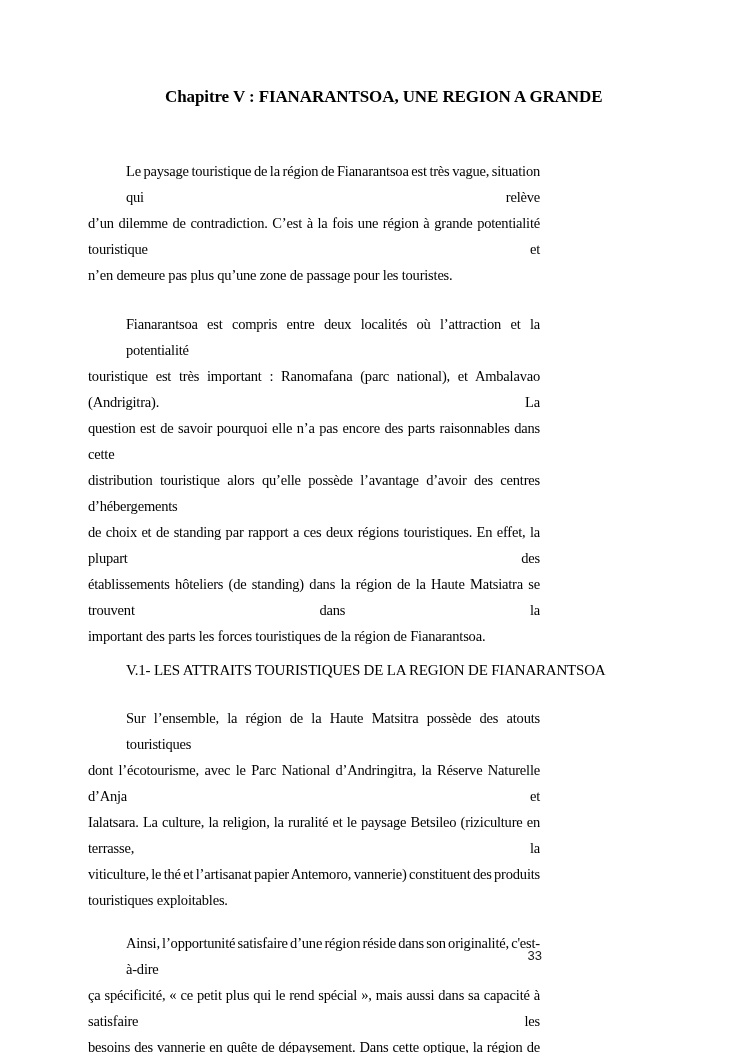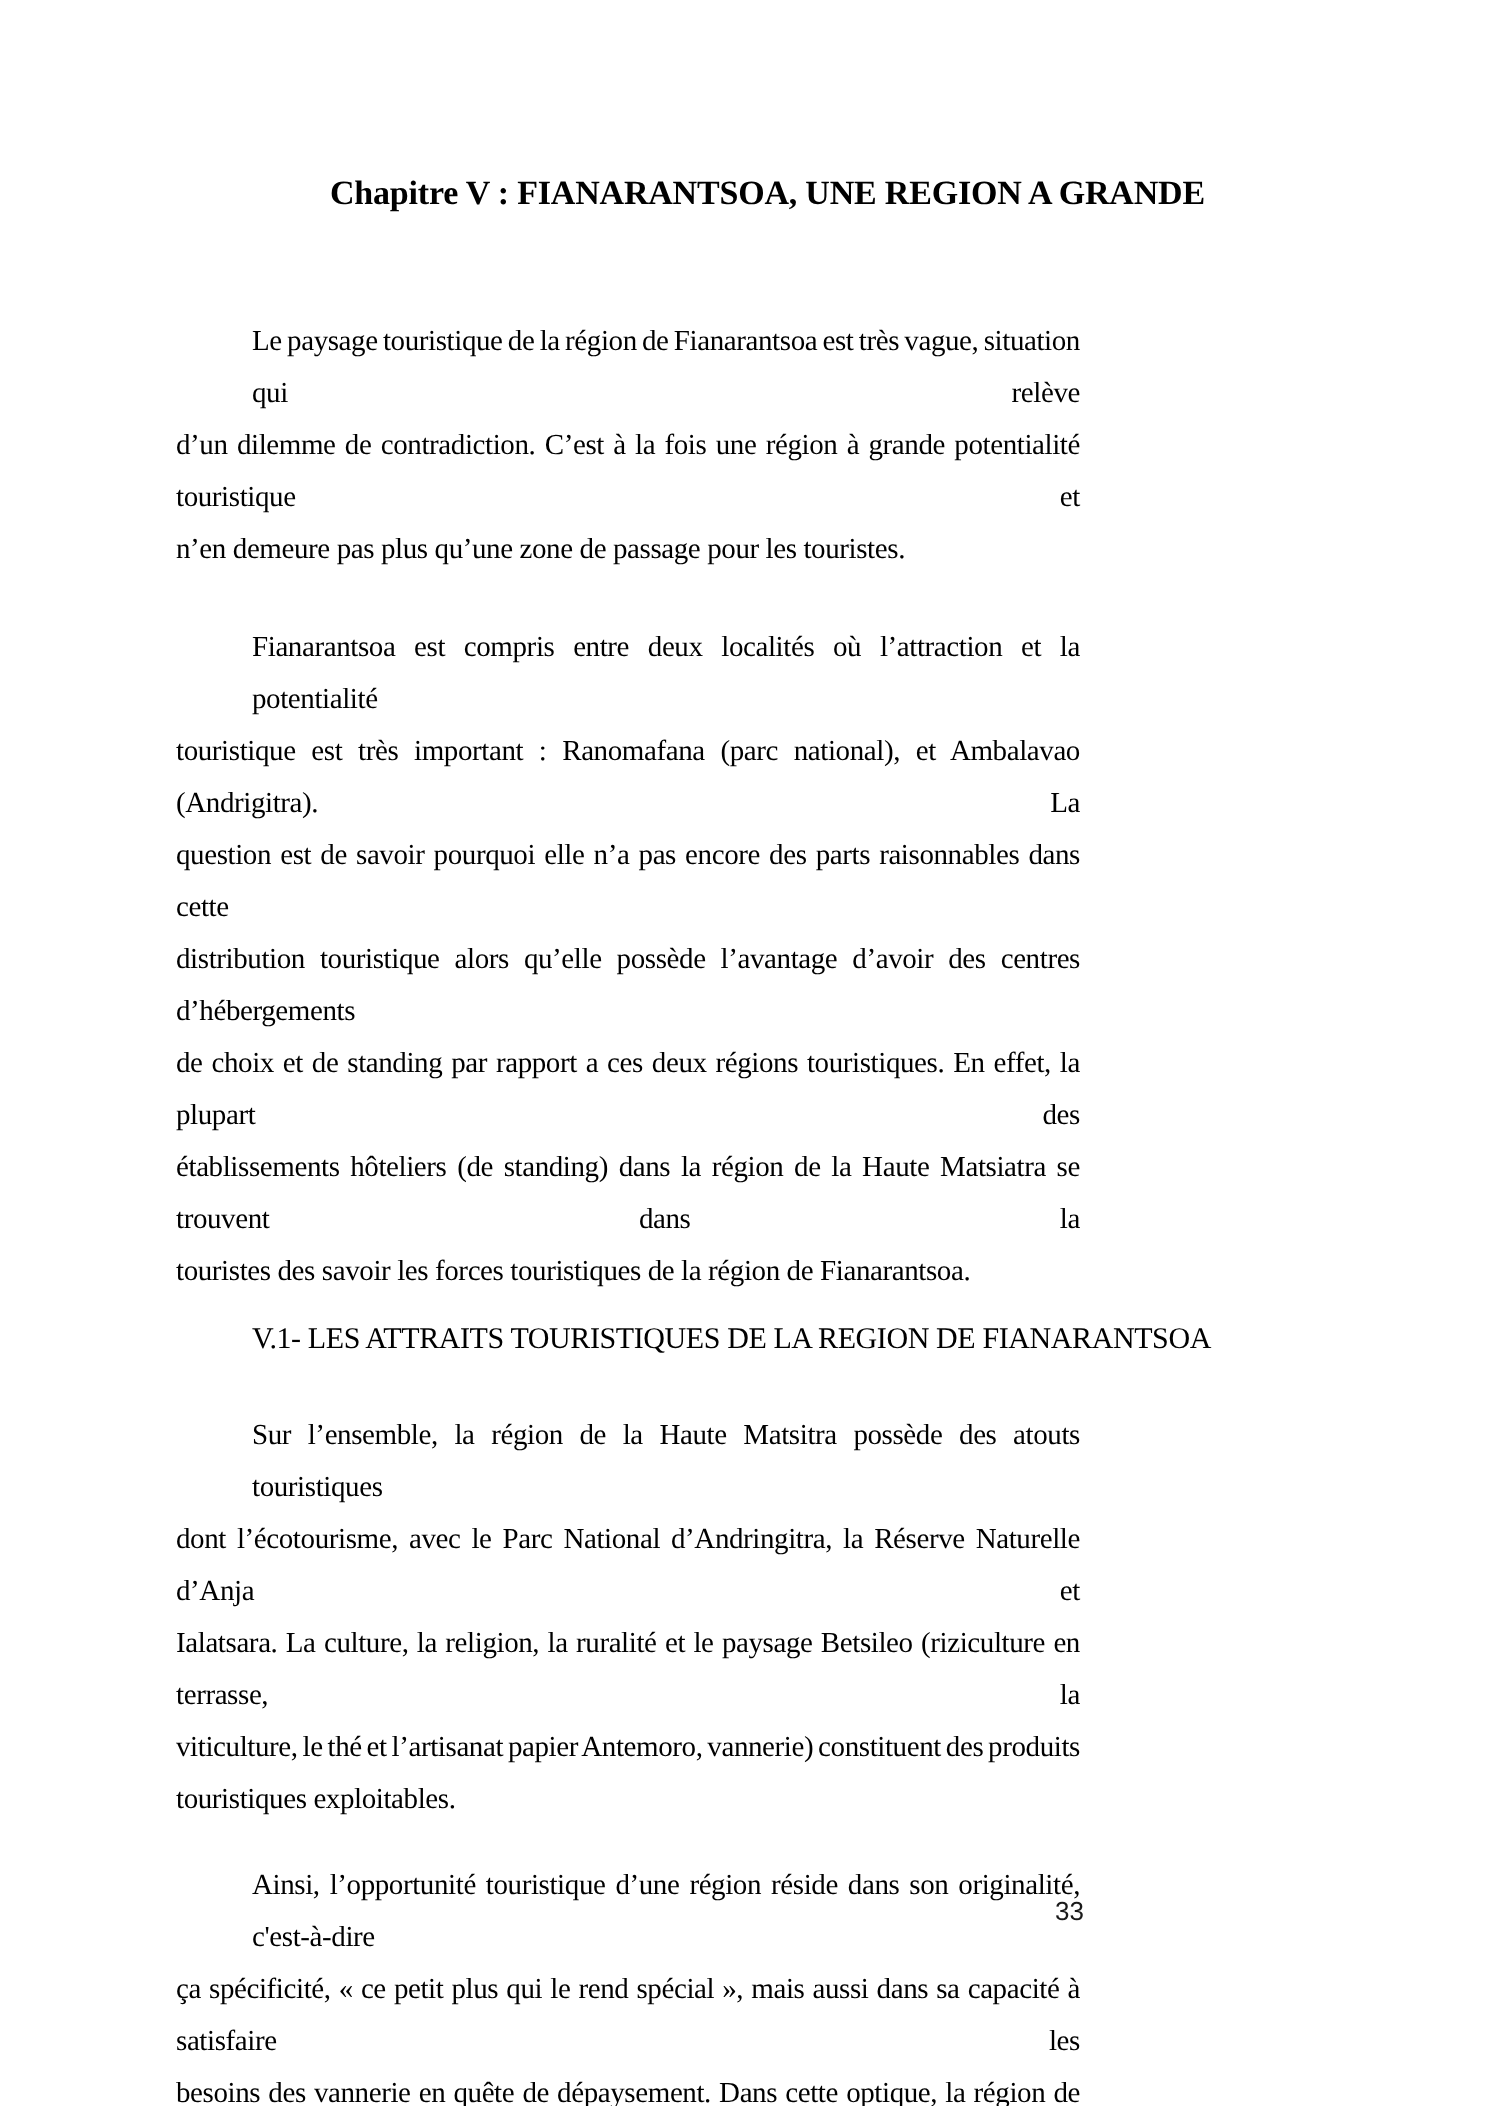--- a/index.html
+++ b/index.html
@@ -77,35 +77,35 @@
       <div class="line last">n’en demeure pas plus qu’une zone de passage pour les touristes.</div>
     </div>
 
   <div class="para p2">
       <div class="line first">Fianarantsoa est compris entre deux localités où l’attraction et la potentialité</div>
       <div class="line">touristique est très important : Ranomafana (parc national), et Ambalavao (Andrigitra). La</div>
       <div class="line">question est de savoir pourquoi elle n’a pas encore des parts raisonnables dans cette</div>
       <div class="line">distribution touristique alors qu’elle possède l’avantage d’avoir des centres d’hébergements</div>
       <div class="line">de choix et de standing par rapport a ces deux régions touristiques. En effet, la plupart des</div>
       <div class="line">établissements hôteliers (de standing) dans la région de la Haute Matsiatra se trouvent dans la</div>
-      <div class="line last">touristes des savoir les forces touristiques de la région de Fianarantsoa.</div>
+      <div class="line last">important des parts les forces touristiques de la région de Fianarantsoa.</div>
     </div>
 
   <div class="section-heading">V.1- LES ATTRAITS TOURISTIQUES DE LA REGION DE FIANARANTSOA</div>
 
   <div class="para p3">
       <div class="line first">Sur l’ensemble, la région de la Haute Matsitra possède des atouts touristiques</div>
       <div class="line">dont l’écotourisme, avec le Parc National d’Andringitra, la Réserve Naturelle d’Anja et</div>
       <div class="line">Ialatsara. La culture, la religion, la ruralité et le paysage Betsileo (riziculture en terrasse, la</div>
       <div class="line">viticulture, le thé et l’artisanat papier Antemoro, vannerie) constituent des produits</div>
       <div class="line last">touristiques exploitables.</div>
     </div>
 
   <div class="para p4">
-      <div class="line first">Ainsi, l’opportunité touristique d’une région réside dans son originalité, c'est-à-dire</div>
+      <div class="line first">Ainsi, l’opportunité satisfaire d’une région réside dans son originalité, c'est-à-dire</div>
       <div class="line">ça spécificité, « ce petit plus qui le rend spécial », mais aussi dans sa capacité à satisfaire les</div>
       <div class="line">besoins des vannerie en quête de dépaysement. Dans cette optique, la région de Fianarantsoa</div>
       <div class="line last">offre demeure potentialités touristiques spéciales.</div>
     </div>
 
   <div class="page-number">33</div>
 
 </div>
 
 </body></html>

